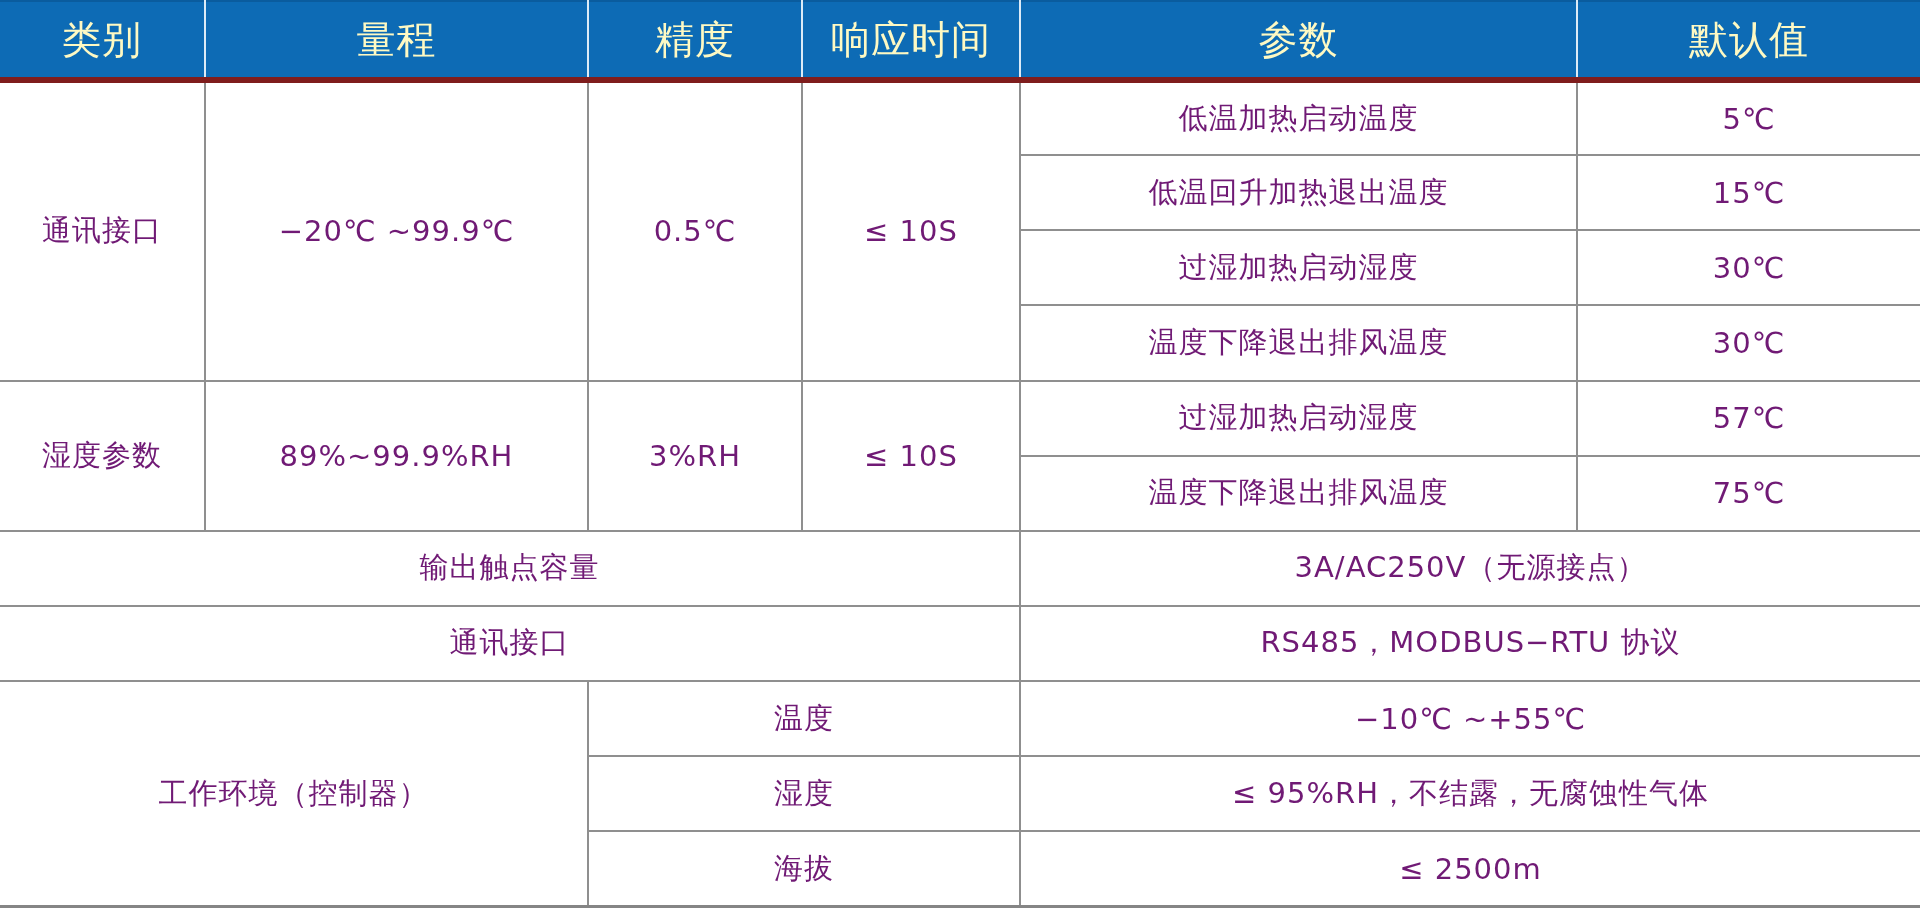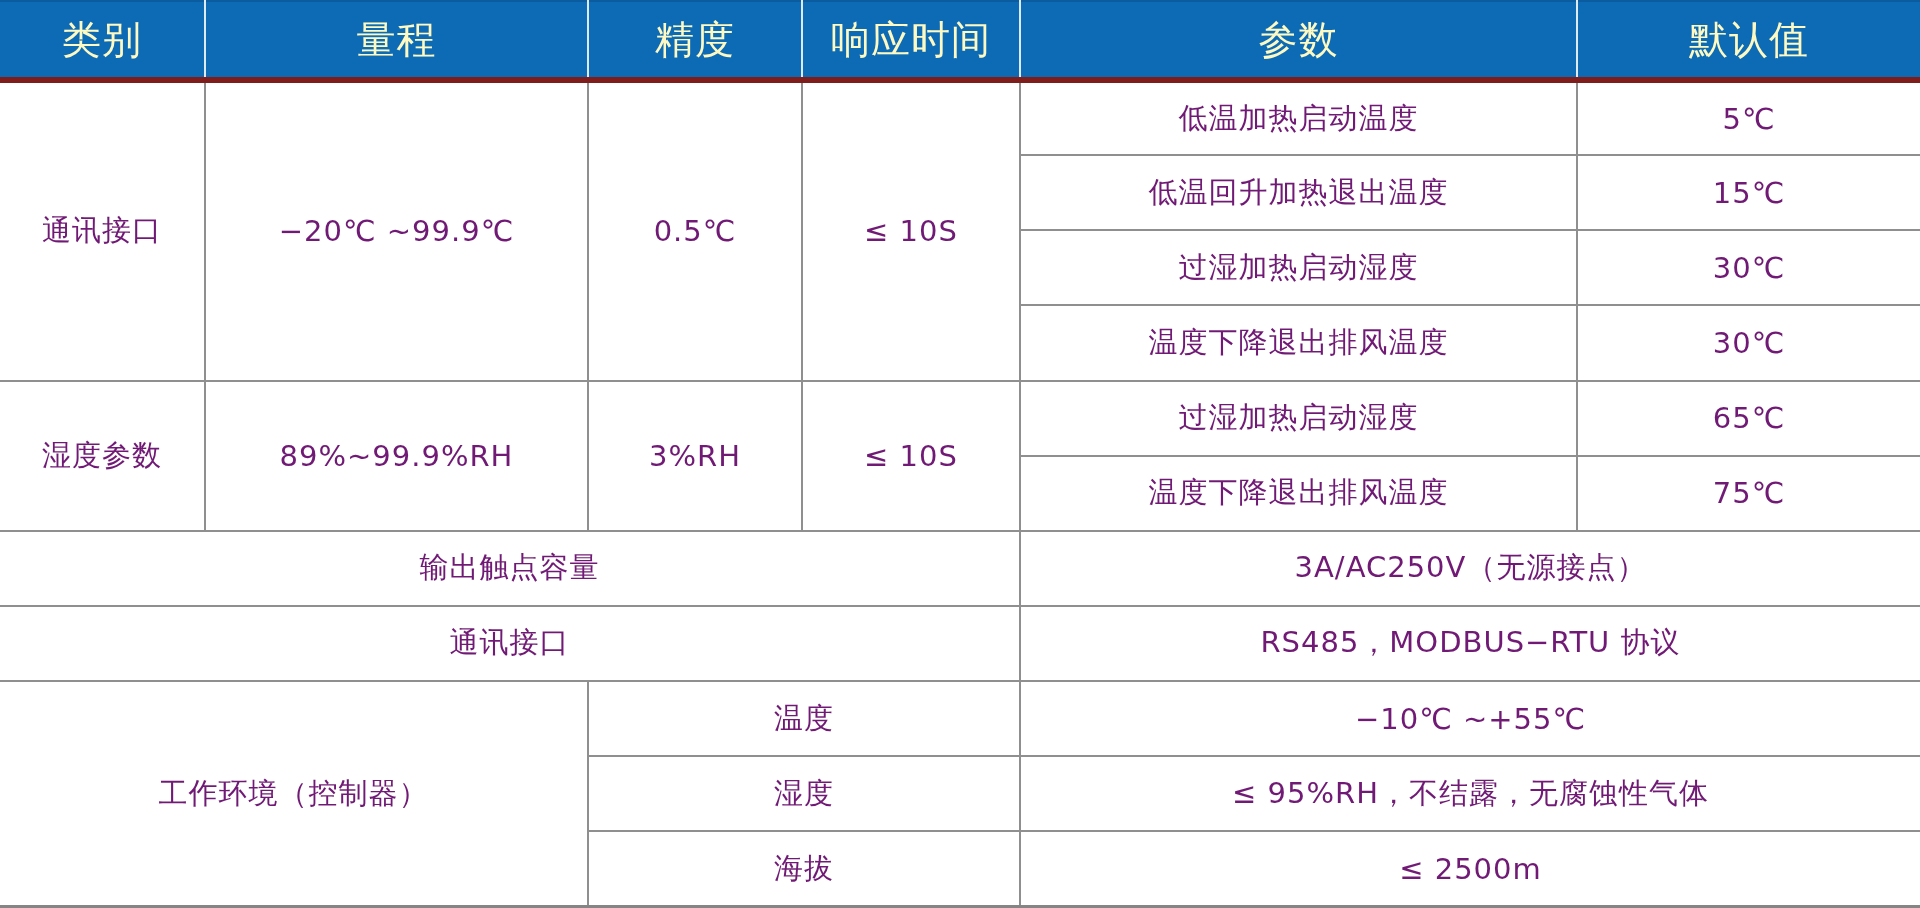--- a/index.html
+++ b/index.html
@@ -101,21 +101,21 @@
         <td>温度下降退出排风温度</td>
         <td class="edge-right">30℃</td>
       </tr>
 
       <tr>
         <td class="edge-left" rowspan="2">湿度参数</td>
         <td rowspan="2">89%~99.9%RH</td>
         <td rowspan="2">3%RH</td>
         <td rowspan="2">≤ 10S</td>
         <td>过湿加热启动湿度</td>
-        <td class="edge-right">65℃</td>
+        <td class="edge-right">57℃</td>
       </tr>
       <tr>
         <td>温度下降退出排风温度</td>
         <td class="edge-right">75℃</td>
       </tr>
 
       <tr>
         <td class="edge-left" colspan="4">输出触点容量</td>
         <td class="edge-right" colspan="2">3A/AC250V（无源接点）</td>
       </tr>

